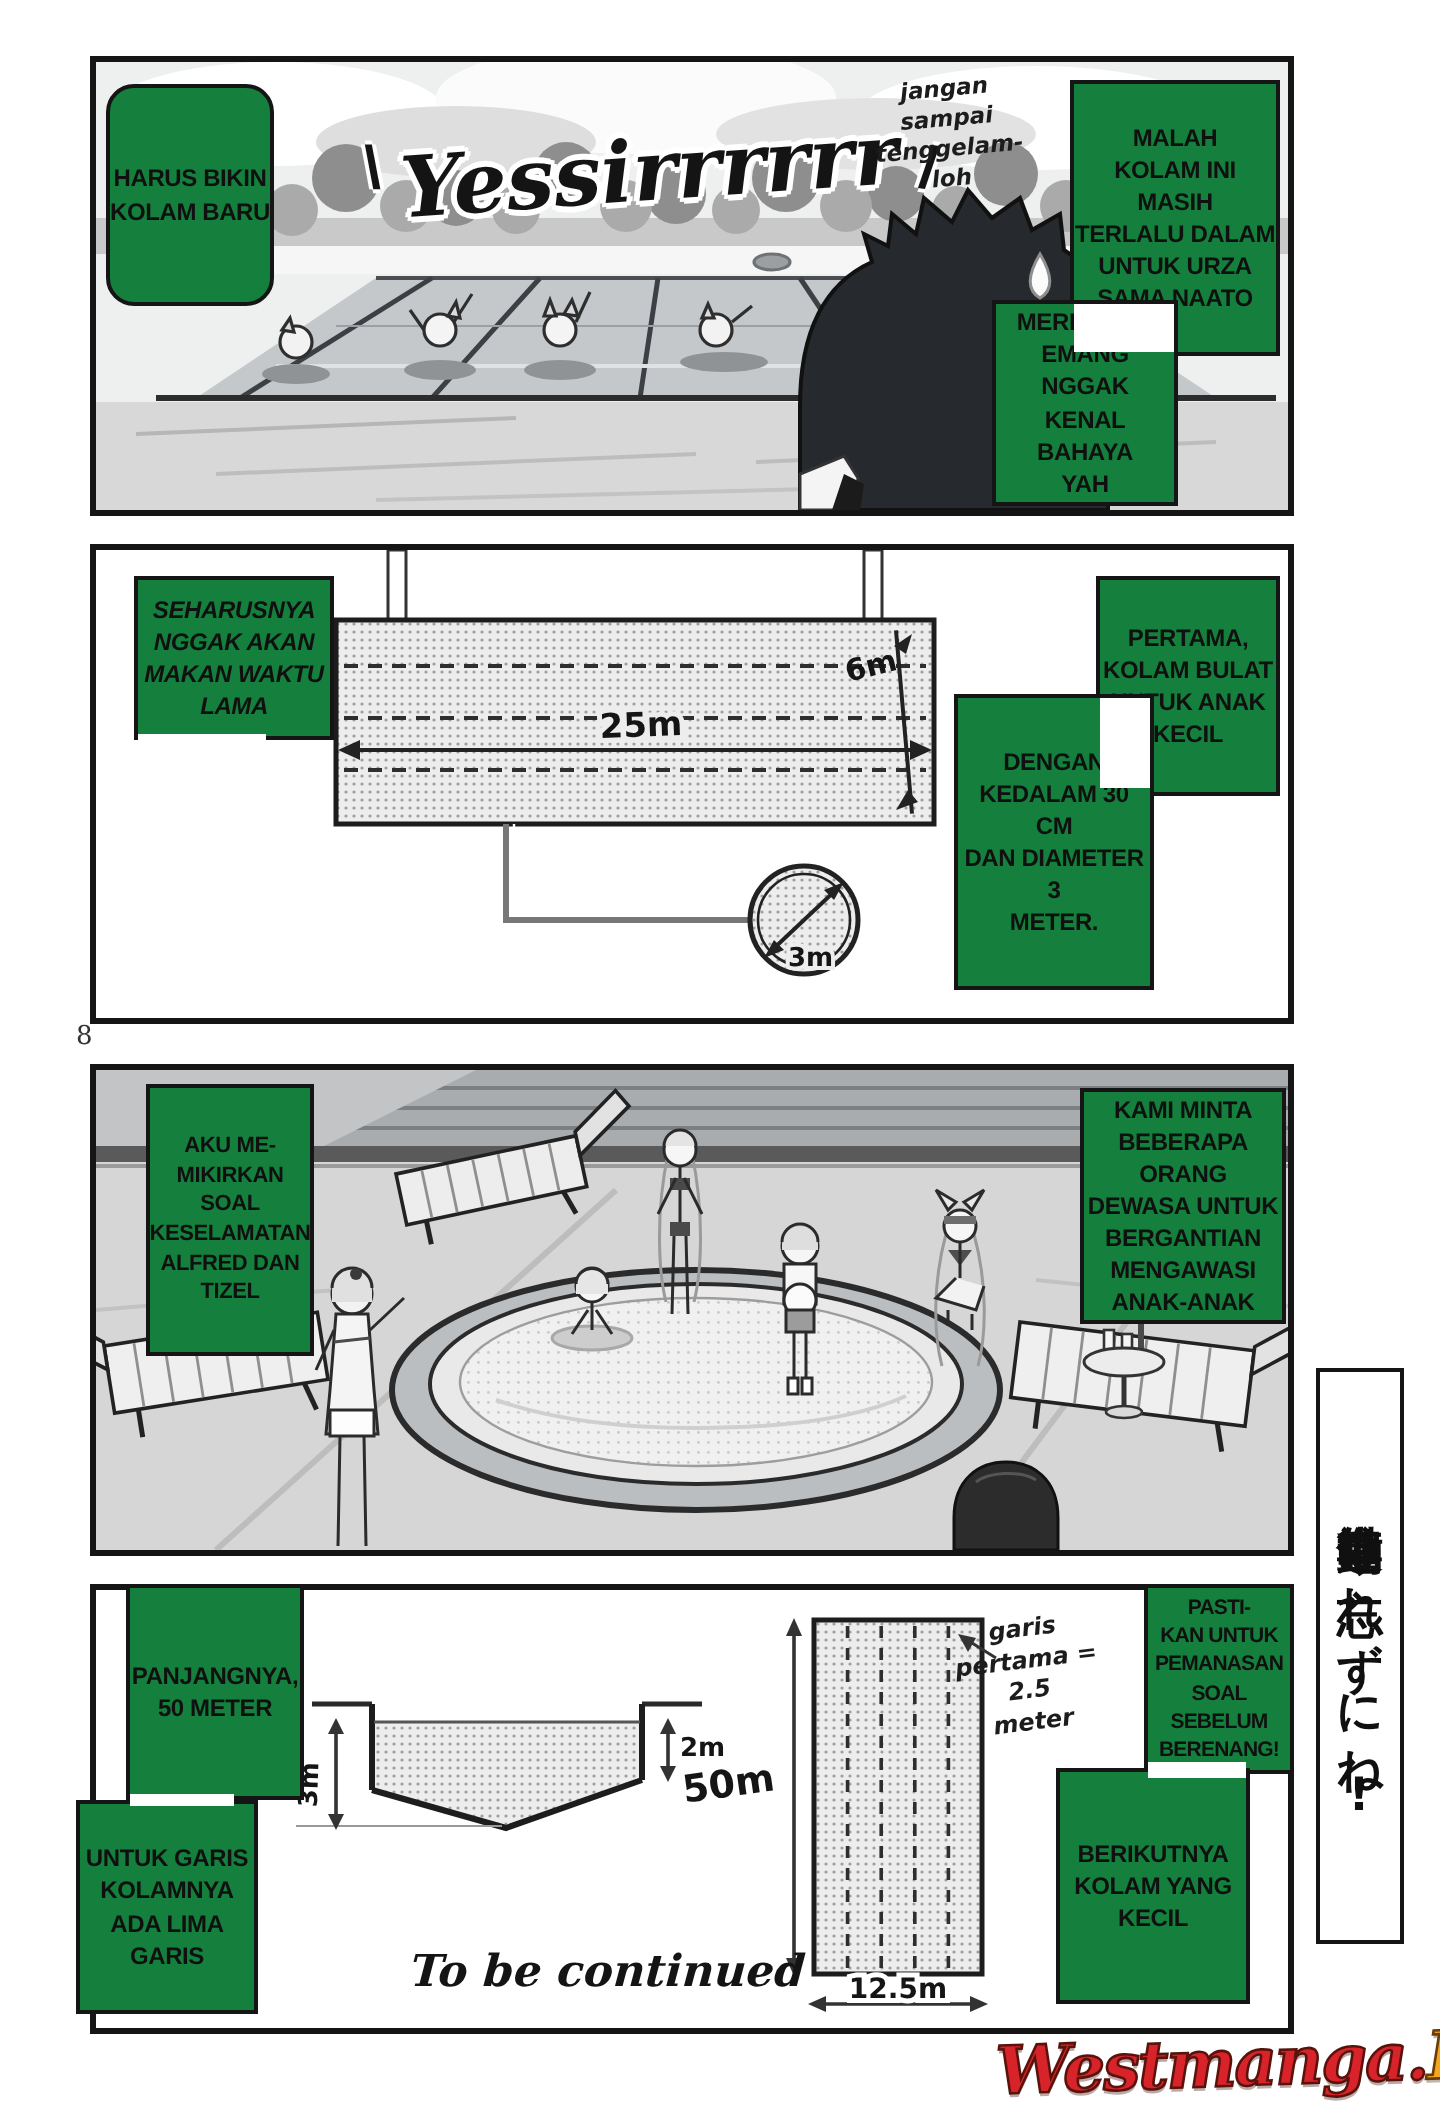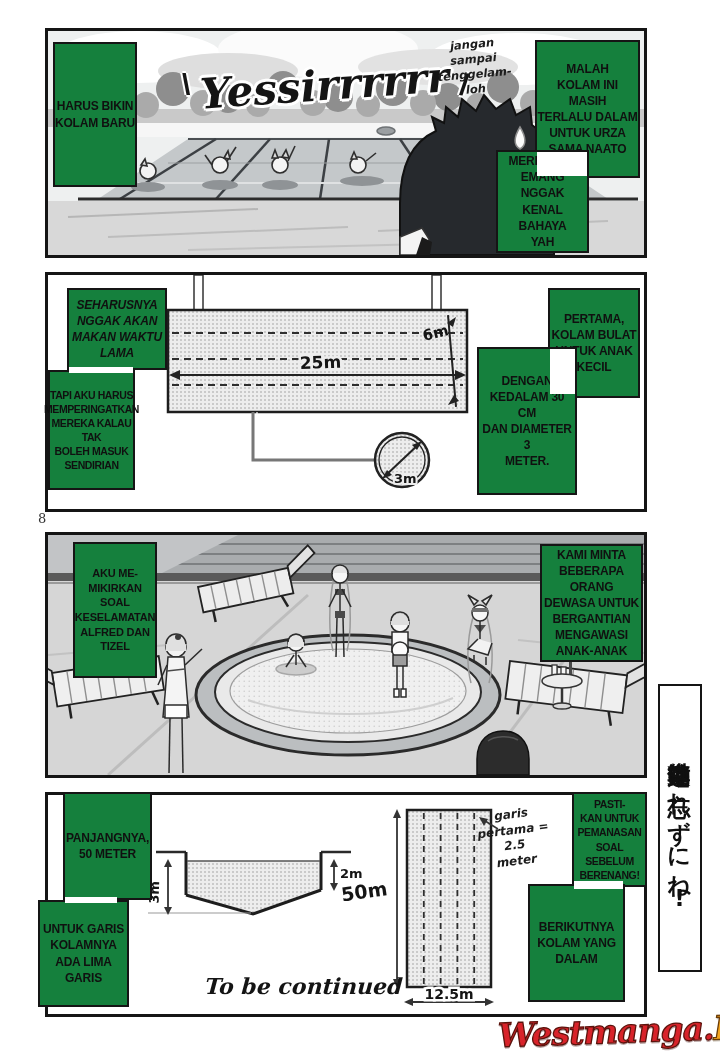--- a/index.html
+++ b/index.html
@@ -141,21 +141,21 @@
     <span class="sfx-slash">\</span>
     <span class="sfx-title">Yessirrrrrr</span>
     <span class="sfx-slash" style="transform:rotate(8deg);">/</span>
   </div>
 
   <div class="hand" style="left:389px;top:6px;width:74px;font-size:11.5px;transform:rotate(-5deg);">jangan
 sampai
 tenggelam-
 loh</div>
 
-  <div class="bubble" style="left:5px;top:11px;width:84px;height:145px;">
+  <div class="bubble" style="left:5px;top:11px;width:84px;height:111px;border-radius:14px;">
     <span>HARUS BIKIN
 KOLAM BARU</span>
   </div>
   <div class="bubble" style="left:487px;top:9px;width:105px;height:138px;">
     <span>MALAH
 KOLAM INI MASIH
 TERLALU DALAM
 UNTUK URZA
 SAMA NAATO</span>
   </div>
@@ -210,27 +210,20 @@
       <polygon points="374,166 364,170 369,175" fill="#222"></polygon>
       <text x="346" y="208" font-size="13" paint-order="stroke" stroke="#ededed" stroke-width="4">3m</text>
     </g>
   </svg>
 
   <div class="bubble" style="left:19px;top:13px;width:100px;height:82px;font-style:italic;">
     <span>SEHARUSNYA
 NGGAK AKAN
 MAKAN WAKTU
 LAMA</span>
-  </div>
-  <div class="bubble fs10" style="left:0px;top:95px;width:87px;height:120px;">
-    <span>TAPI AKU HARUS
-MEMPERINGATKAN
-MEREKA KALAU TAK
-BOLEH MASUK
-SENDIRIAN</span>
   </div>
   <div class="patch" style="left:21px;top:92px;width:64px;height:6px;"></div>
 
   <div class="bubble" style="left:500px;top:13px;width:92px;height:110px;justify-content:center;">
     <span>PERTAMA,
 KOLAM BULAT
 UNTUK ANAK
 KECIL</span>
   </div>
   <div class="bubble" style="left:429px;top:72px;width:100px;height:148px;justify-content:flex-end;">
@@ -497,21 +490,21 @@
   <div class="bubble fs10" style="left:524px;top:-3px;width:75px;height:95px;">
     <span>PASTI-
 KAN UNTUK
 PEMANASAN
 SOAL SEBELUM
 BERENANG!</span>
   </div>
   <div class="bubble" style="left:480px;top:89px;width:97px;height:118px;">
     <span>BERIKUTNYA
 KOLAM YANG
-DALAM</span>
+KECIL</span>
   </div>
   <div class="patch" style="left:526px;top:86px;width:49px;height:8px;"></div>
 </div>
 
 <div class="jp-box">
   <span>準備運動は忘れずにね!</span>
 </div>
 
 <div class="watermark"><span class="wm-red">Westmanga.</span><span class="wm-gold">Fun</span></div>
 

